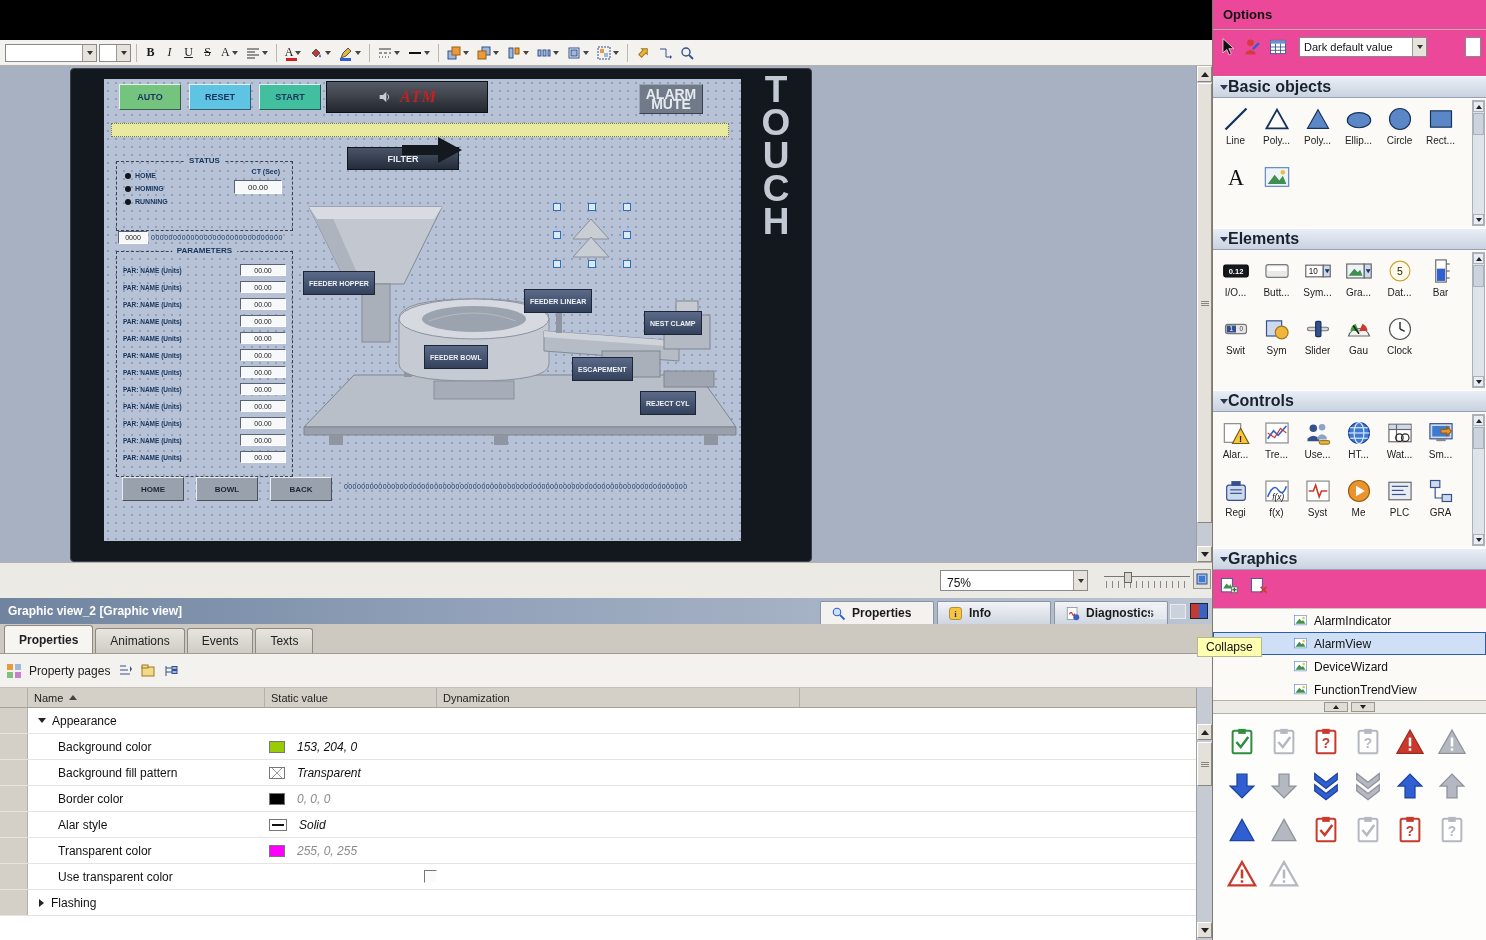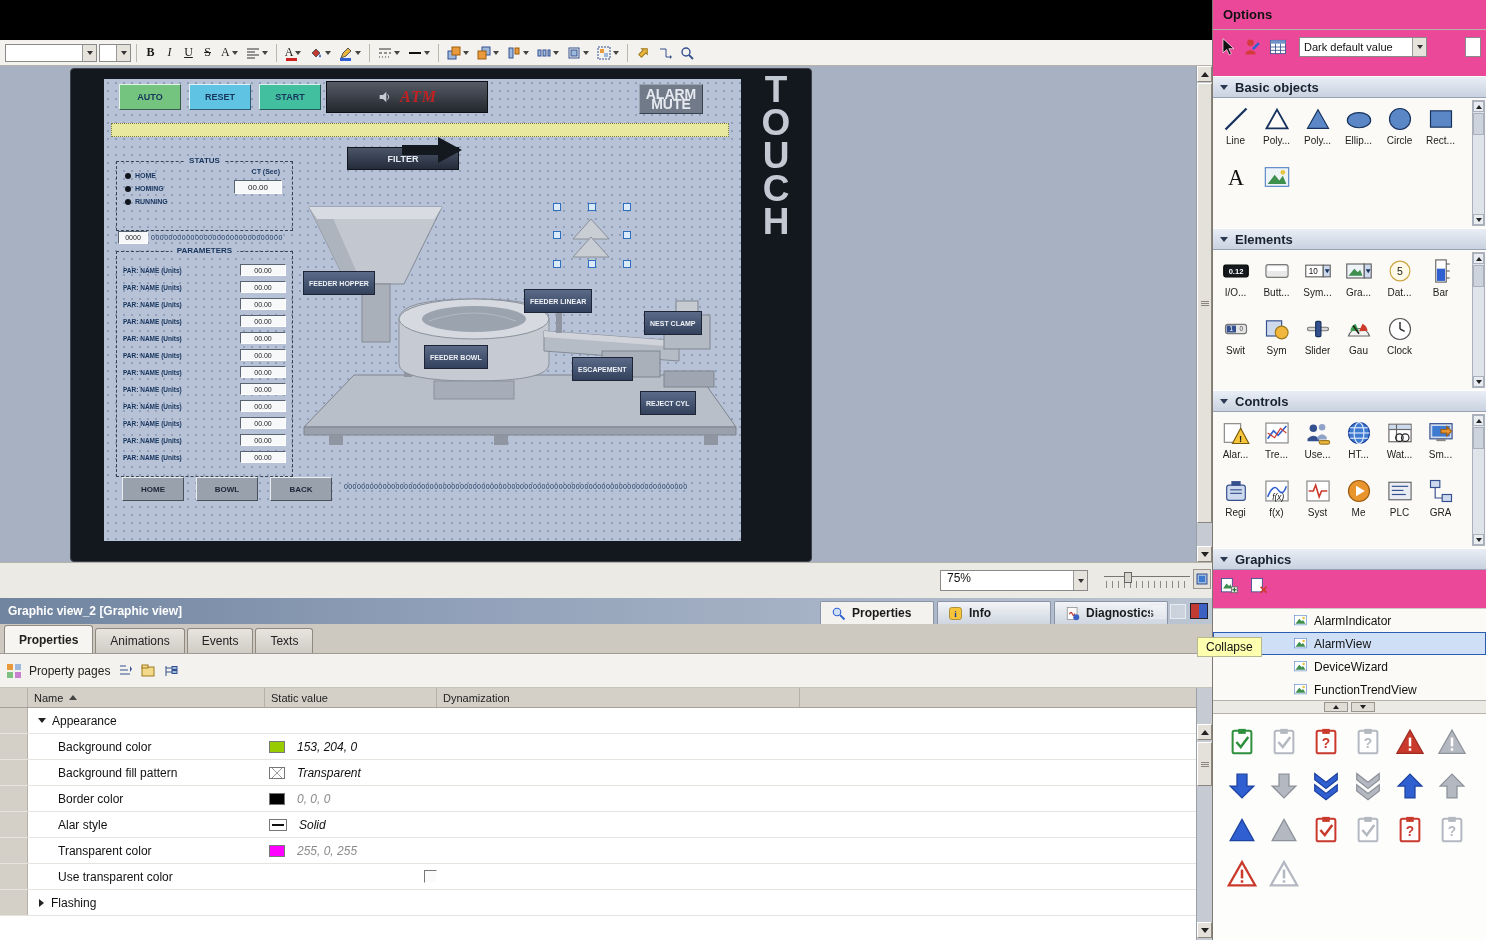--- a/index.html
+++ b/index.html
@@ -82,21 +82,21 @@
   .sc-btn{position:absolute;left:0;width:15px;height:16px;background:#e4e1db;border:1px solid;
           border-color:#fff #8a867e #8a867e #fff;display:flex;align-items:center;justify-content:center;box-sizing:border-box;}
   .tri-u{width:0;height:0;border-left:4px solid transparent;border-right:4px solid transparent;border-bottom:5px solid #222;}
   .tri-d{width:0;height:0;border-left:4px solid transparent;border-right:4px solid transparent;border-top:5px solid #222;}
   .sc-thumb{position:absolute;left:0;width:15px;background:#e4e1db;border:1px solid;border-color:#fff #8a867e #8a867e #fff;
             box-sizing:border-box;display:flex;align-items:center;justify-content:center;flex-direction:column;gap:1px;}
   .grip i{display:block;width:8px;height:1px;background:#8a867e;margin:1px 0;}
   
   #zoombar{position:absolute;left:0;top:562px;width:1212px;height:36px;background:#eceae5;border-top:1px solid #b6b2aa;box-sizing:border-box;}
   #zoom-combo{position:absolute;left:940px;top:7px;width:148px;height:21px;background:#fff;border:1px solid #8a8a8a;
-              display:flex;align-items:flex-start;padding-left:6px;box-sizing:border-box;font-size:12px;}
+              display:flex;align-items:flex-end;padding-left:6px;box-sizing:border-box;font-size:12px;}
   #zoom-slider{position:absolute;left:1104px;top:9px;width:86px;height:18px;}
   #zoom-slider .ticks{position:absolute;left:2px;right:2px;bottom:2px;height:7px;
               background:repeating-linear-gradient(to right,#8a8a8a 0 1px,transparent 1px 6px);}
   #zoom-slider .track{position:absolute;left:0;right:0;top:4px;height:1px;background:#777;}
   #zoom-slider .sthumb{position:absolute;left:20px;top:0;width:8px;height:11px;background:#d9d6d0;border:1px solid #666;box-sizing:border-box;}
   #corner-btn{position:absolute;right:1px;top:6px;width:18px;height:20px;background:#e4e1db;border:1px solid #9a968e;
               display:flex;align-items:center;justify-content:center;box-sizing:border-box;}
   #corner-btn svg{width:12px;height:12px;}
   
   #inspector{position:absolute;left:0;top:598px;width:1212px;height:342px;background:#f0eee9;}
@@ -156,22 +156,22 @@
   #opt-title{position:absolute;left:0;top:0;width:100%;height:30px;display:flex;align-items:center;padding-left:10px;
              font-weight:bold;font-size:13px;border-bottom:1px solid #b6b2aa;box-sizing:border-box;}
   #opt-toolbar{position:absolute;left:0;top:30px;width:100%;height:34px;display:flex;align-items:center;gap:5px;
                padding:0 5px;box-sizing:border-box;}
   .otb-ico{width:20px;height:20px;display:inline-flex;}
   .otb-ico svg{width:20px;height:20px;}
   #style-combo{height:20px;width:128px;background:#fff;border:1px solid #8a8a8a;font-size:11px;display:flex;align-items:center;
                padding-left:4px;position:relative;box-sizing:border-box;margin-left:6px;white-space:nowrap;overflow:hidden;}
   #opt-blank-btn{width:14px;height:18px;background:#fff;border:1px solid #8a8a8a;margin-left:auto;}
   .sec-hdr{position:absolute;left:0;width:100%;height:22px;background:linear-gradient(#e9eef6,#c9d2e0);
-           border-top:1px solid #fff;border-bottom:1px solid #98a2b4;display:flex;align-items:center;gap:7px;
-           padding-left:7px;font-weight:bold;font-size:13px;color:#18222f;box-sizing:border-box;}
+           border-top:1px solid #fff;border-bottom:1px solid #98a2b4;display:flex;align-items:center;
+           padding-left:7px;font-weight:bold;font-size:16px;color:#18222f;box-sizing:border-box;}
   .chev{width:0;height:0;border-left:4px solid transparent;border-right:4px solid transparent;border-top:5px solid #2a3a55;}
   .sec-body{position:absolute;left:0;width:100%;background:#fbfaf7;overflow:hidden;}
   .tool-grid{display:grid;grid-template-columns:repeat(6,41px);justify-content:start;padding:4px 2px;row-gap:2px;}
   .tool-item{width:41px;height:56px;display:flex;flex-direction:column;align-items:center;}
   .tool-ico{width:28px;height:28px;margin-top:3px;}
   .tool-ico svg{width:100%;height:100%;}
   .tool-label{font-size:10px;color:#222;margin-top:2px;max-width:40px;overflow:hidden;white-space:nowrap;}
   .mini-scroll{position:absolute;right:1px;top:2px;bottom:2px;width:13px;background:#dfe3ea;border:1px solid #aab0bc;box-sizing:border-box;}
   .ms-btn{position:absolute;left:0;width:11px;height:11px;background:#e9ecf1;border:1px solid #aab0bc;
           display:flex;align-items:center;justify-content:center;box-sizing:border-box;}

